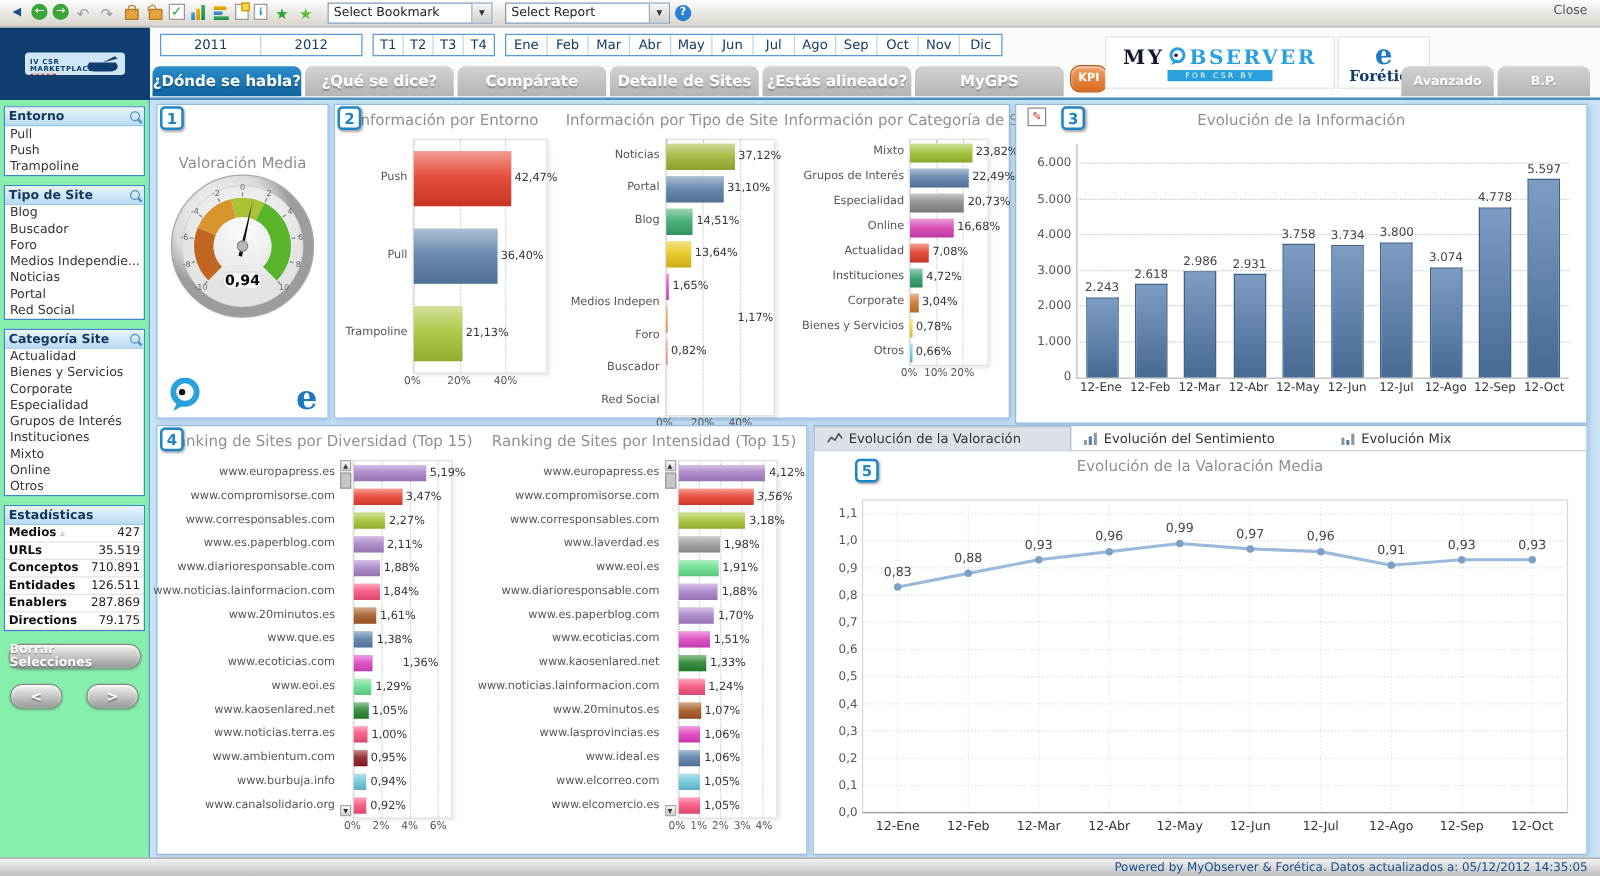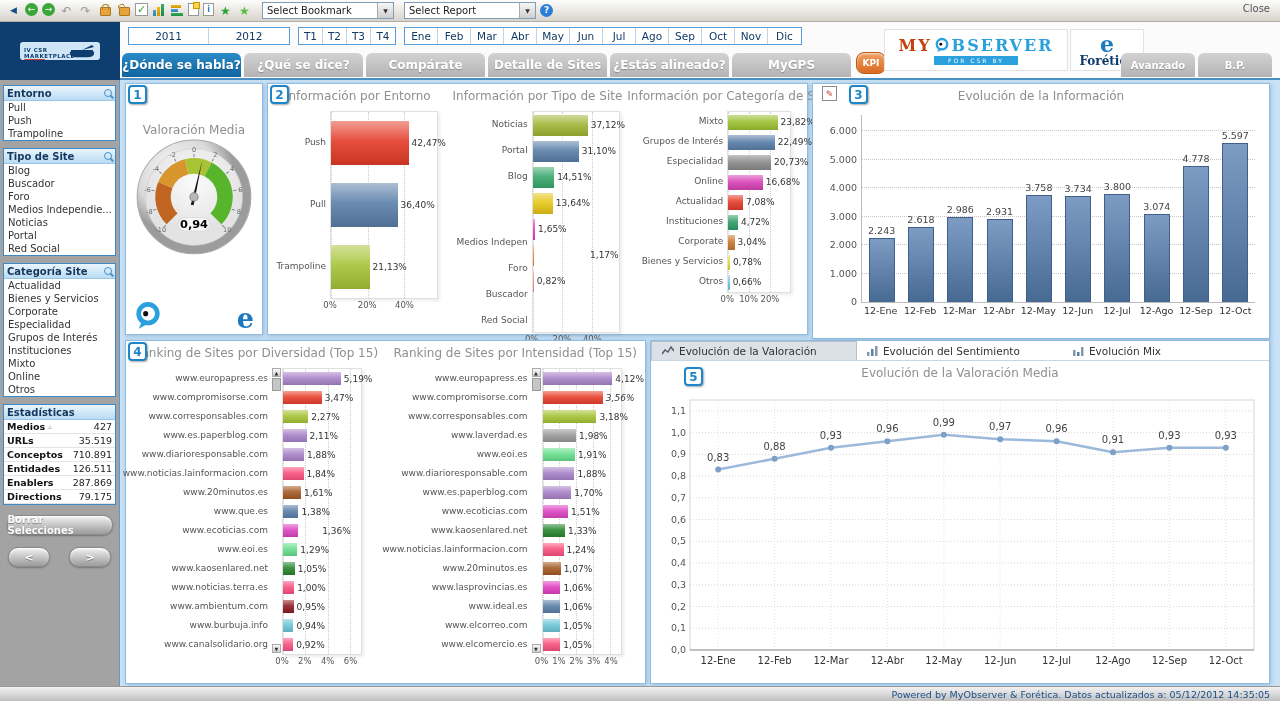--- a/index.html
+++ b/index.html
@@ -60,38 +60,38 @@
   .kpi{position:absolute;left:856px;top:52px;width:30px;height:22px;border-radius:8px;
     background:linear-gradient(#f0a268,#d96a1e);border:1px solid #b95a15;color:#fff;font-size:9px;font-weight:bold;
     display:flex;align-items:center;justify-content:center;box-shadow:inset 0 1px 2px rgba(255,255,255,.7);}
   .rtab{width:74px;height:24px;border-radius:6px 6px 0 0;background:linear-gradient(#d2d2d2,#b4b4b4);
     color:#fff;font-size:10px;font-weight:bold;display:flex;align-items:center;justify-content:center;text-shadow:0 1px 1px rgba(0,0,0,.25);}
   .rtabs{position:absolute;right:8px;top:53px;display:flex;gap:3px;}
 
   .obslogo{position:absolute;left:884px;top:29px;width:184px;height:42px;background:#fff;border:1px solid #e2e2e2;
     display:flex;flex-direction:column;align-items:center;justify-content:center;}
   .obsrow{display:flex;align-items:center;gap:2px;font-family:"DejaVu Serif",serif;font-weight:bold;}
-  .obs-my{font-size:16px;color:#c2410c;letter-spacing:2px;}
+  .obs-my{font-size:16px;color:#0f172a;letter-spacing:2px;}
   .obs-rest{font-size:16px;color:#2aa0dc;letter-spacing:2px;}
   .obs-tag{background:#2aa0dc;color:#fff;font-size:6px;letter-spacing:2px;padding:1px 14px;margin-top:1px;font-family:"DejaVu Sans",sans-serif;}
   .forlogo{position:absolute;left:1070px;top:29px;width:74px;height:42px;background:#fff;border:1px solid #e2e2e2;
     display:flex;flex-direction:column;align-items:center;justify-content:center;line-height:1;}
   .for-e{font-family:"DejaVu Serif",serif;font-weight:bold;font-size:22px;color:#1b79c0;}
   .for-name{font-family:"DejaVu Serif",serif;font-weight:bold;font-size:12px;color:#0d3a6e;}
 
   
   .sidelogo{position:absolute;left:0;top:22px;width:120px;height:58px;background:#0e3d70;padding:20px;z-index:4;}
   .sidelogo .card{width:100%;height:100%;background:#cfe6f7;border-radius:3px;padding:2px 4px;position:relative;overflow:hidden;}
   .lg-event{font-size:5.5px;color:#0e3d70;font-weight:bold;letter-spacing:.5px;margin-top:3px;}
   .lg-badge{display:inline-block;background:#d23b2f;color:#fff;font-size:5.5px;font-weight:bold;padding:0 2px;border-radius:1px;}
   .lg-main{font-size:14px;font-weight:bold;color:#0e3d70;letter-spacing:.5px;line-height:1.05;}
   .lg-sub{font-size:6px;color:#2aa0dc;font-weight:bold;margin-right:2px;}
   .lg-ideas{font-size:14px;font-weight:bold;color:#2a86c8;letter-spacing:2px;}
   .lg-pot{position:absolute;right:2px;top:2px;}
-  .sidebar{position:absolute;left:0;top:80px;width:120px;bottom:15px;background:#a3a3a3;border-right:1px solid #5b9bd5;padding:2px 0;}
+  .sidebar{position:absolute;left:0;top:80px;width:120px;bottom:15px;background:#86efac;border-right:1px solid #5b9bd5;padding:2px 0;}
   .sbox{margin:3px 3px 7px;background:#fff;border:1px solid #3c89c8;}
   .shead{height:15px;background:linear-gradient(#eaf5fd,#b9dcf3);display:flex;justify-content:space-between;
     align-items:center;padding:0 3px;font-size:10px;font-weight:bold;color:#14365c;border-bottom:1px solid #9cc6e8;}
   .mag{width:8px;height:8px;border:1.5px solid #4a90c4;border-radius:50%;position:relative;display:inline-block;}
   .mag::after{content:"";position:absolute;width:4px;height:1.5px;background:#4a90c4;transform:rotate(45deg);right:-3px;bottom:-1px;}
   .sitem{font-size:10px;color:#333;padding:0 4px;height:13px;line-height:13px;white-space:nowrap;overflow:hidden;}
   .statrow{display:flex;align-items:center;font-size:9.5px;border-bottom:1px solid #e4e4e4;padding:0 3px;height:14px;}
   .st-lab{font-weight:bold;color:#111;}
   .st-sort{color:#999;font-size:7px;margin-left:3px;}
   .st-val{margin-left:auto;color:#222;}

